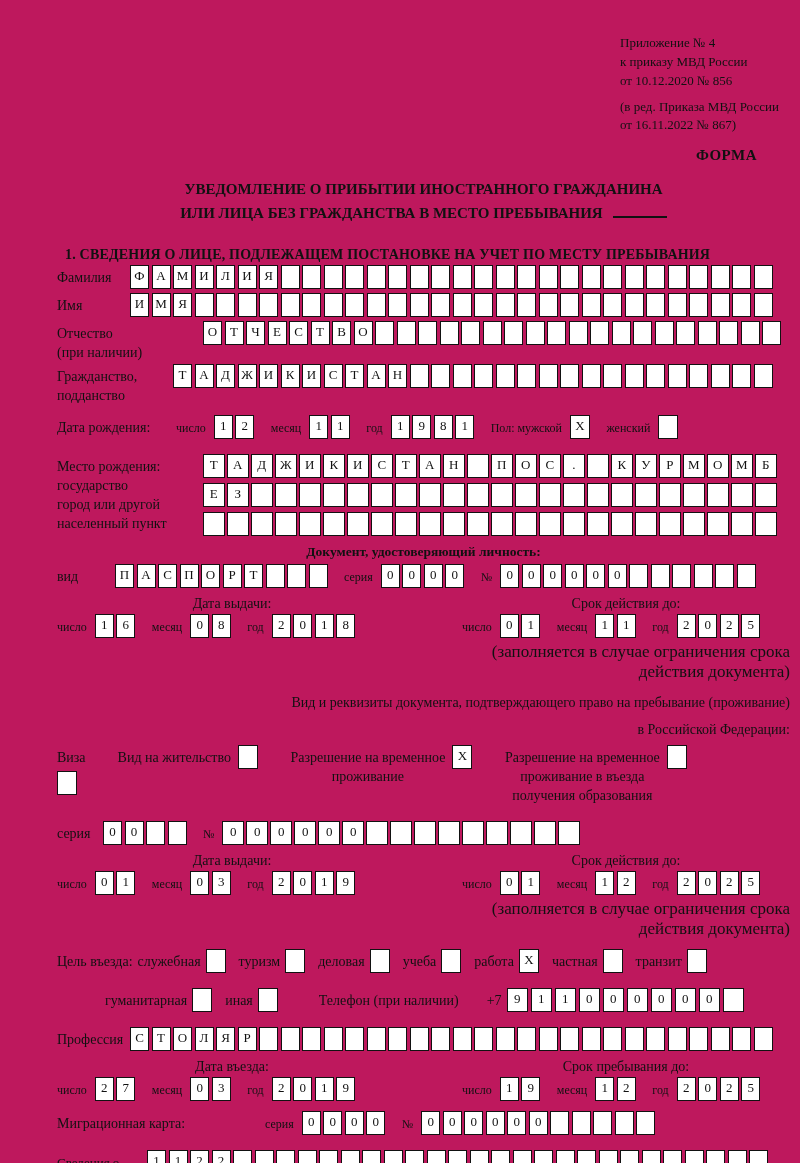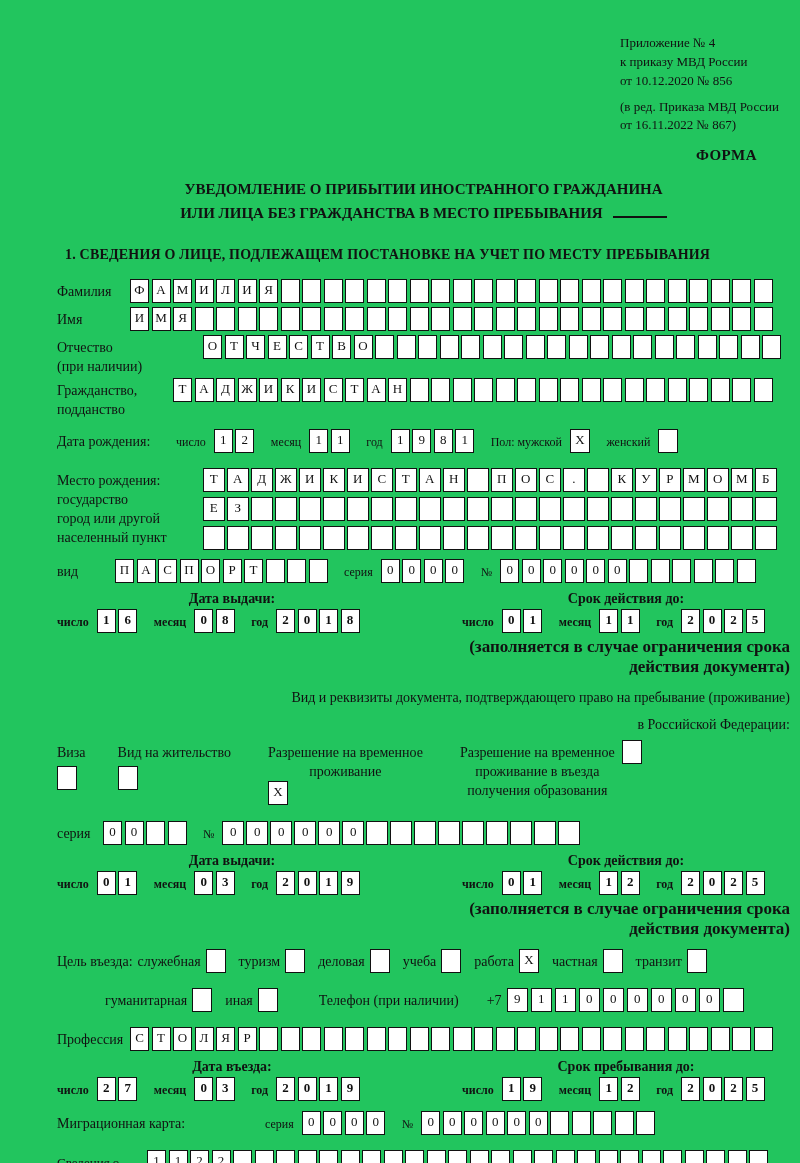--- a/index.html
+++ b/index.html
@@ -1,21 +1,21 @@
 <!DOCTYPE html>
 <html><head>
 <meta charset="utf-8">
 <style>
   * { box-sizing: border-box; }
   html,body { margin:0; padding:0; background:#ffffff; }
   body {
     width:800px; height:1163px; overflow:hidden;
     font-family:"Liberation Serif", serif; color:#111;
   }
-  .page { width:800px; height:1163px; padding:34px 10px 0 57px; position:relative; background:#22c55e; }
+  .page { width:800px; height:1163px; padding:34px 10px 0 57px; position:relative; background:#be185d; }
 
   
   .appendix { margin-left:563px; width:205px; font-size:13px; line-height:1.45; }
   .appendix .sub { margin-top:7px; }
   .forma { margin-top:12px; padding-right:33px; text-align:right; font-weight:bold; font-size:15px; letter-spacing:.5px; }
   .title { margin-top:13px; text-align:center; font-weight:bold; font-size:15px; line-height:1.6; }
   .blankline { display:inline-block; width:54px; height:13px; border-bottom:2px solid #111; margin-left:10px; }
   .sect { margin-top:22px; margin-left:8px; font-weight:bold; font-size:14px; letter-spacing:.2px; }
 
   
@@ -40,33 +40,33 @@
 
   
   .dl { font-size:12px; line-height:26px; margin:0 8px 0 14px; flex:none; }
   .dl.first { margin-left:0; }
   .dgrp { display:flex; align-items:flex-start; }
 
   
   .dochead { margin-top:3px; text-align:center; font-weight:bold; font-size:13.5px; }
 
   
-  .datepair { display:flex; margin-top:6px;font-weight:bold; }
+  .datepair { display:flex; margin-top:6px; }
   .dp-left { width:350px; flex:none; }
   .dp-right { flex:1; padding-left:55px; }
   .dp-head { text-align:center; font-size:14px; margin-bottom:2px; }
   .dp-note { margin-top:2px; font-size:17px; text-align:right; padding-right:0; }
 
   
   .residlines { margin-top:8px; font-size:14px; line-height:1.9;text-align:right; }
   .permits { display:flex; margin-top:2px; }
   .pitem { display:flex; align-items:flex-start; }
   .plbl { font-size:14px; line-height:26px; margin-right:7px; }
   .plbl.multi { line-height:19px; text-align:center; padding-top:3px; }
-  .gap25 { margin-right:25px;flex-direction:column; } .gap30 { margin-right:30px;flex-direction:column; }
+  .gap25 { margin-right:25px;flex-direction:column; } .gap30 { margin-right:30px; }
 
   .purline { display:flex; align-items:flex-start; font-size:14px; }
   .purline .plbl { margin-right:5px; }
   .purline .cbox { margin-right:13px; }
 
   .mt10 { margin-top:10px; } .mt8 { margin-top:8px; } .mt6 { margin-top:13px; } .mt16 { margin-top:16px; }
   .grids-col .grid { margin-bottom:5px; }
 </style>
 </head>
 <body>
@@ -85,21 +85,21 @@
 
   <div class="title">
     <div>УВЕДОМЛЕНИЕ О ПРИБЫТИИ ИНОСТРАННОГО ГРАЖДАНИНА</div>
     <div>
       <span>ИЛИ ЛИЦА БЕЗ ГРАЖДАНСТВА В МЕСТО ПРЕБЫВАНИЯ</span><span class="blankline"></span>
     </div>
   </div>
 
   <div class="sect">1. СВЕДЕНИЯ О ЛИЦЕ, ПОДЛЕЖАЩЕМ ПОСТАНОВКЕ НА УЧЕТ ПО МЕСТУ ПРЕБЫВАНИЯ</div>
 
-  <div class="row" style="margin-top:16px;">
+  <div class="row" style="margin-top:2px;">
     <span class="lbl w73">Фамилия</span>
     <div class="grid">
         <span class="cell">Ф</span>
         <span class="cell">А</span>
         <span class="cell">М</span>
         <span class="cell">И</span>
         <span class="cell">Л</span>
         <span class="cell">И</span>
         <span class="cell">Я</span>
         <span class="cell"></span>
@@ -344,20 +344,21 @@
           <span class="cell"></span>
           <span class="cell"></span>
           <span class="cell"></span>
           <span class="cell"></span>
           <span class="cell"></span>
           <span class="cell"></span>
         </div>
     </div>
   </div>
 
+  <div class="dochead">Документ, удостоверяющий личность:</div>
 
   <div class="row">
     <span class="lbl" style="width:58px;">вид</span>
     <div class="grid">
         <span class="cell">П</span>
         <span class="cell">А</span>
         <span class="cell">С</span>
         <span class="cell">П</span>
         <span class="cell">О</span>
         <span class="cell">Р</span>

